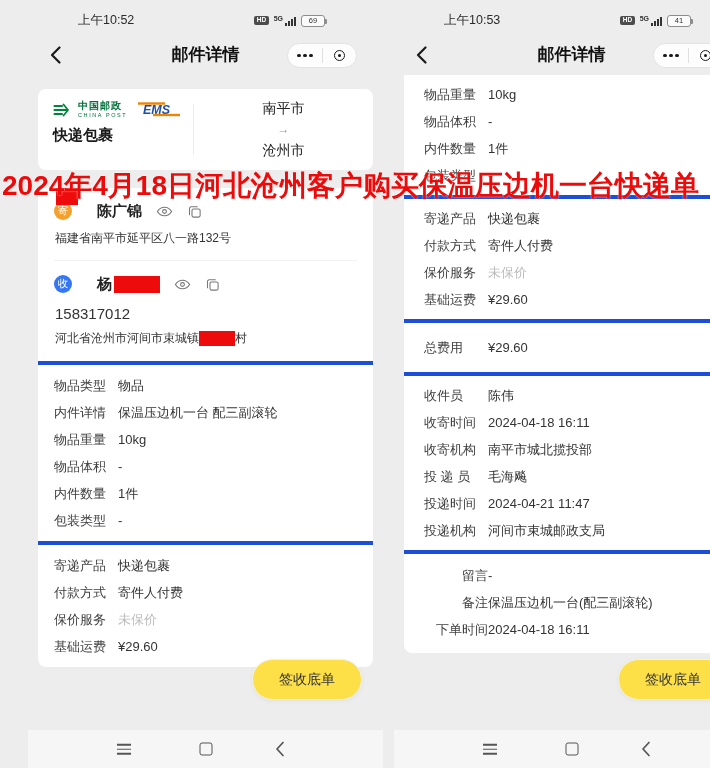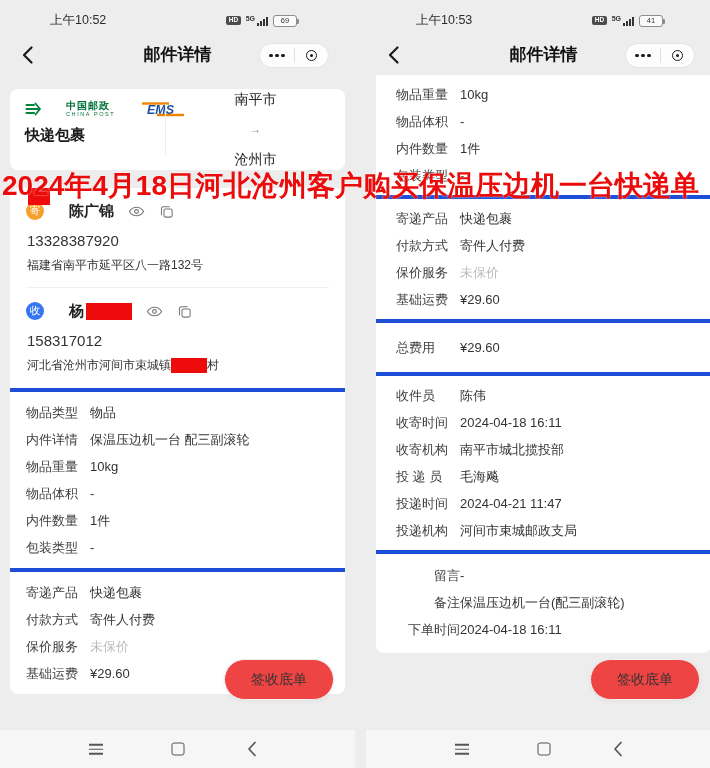--- a/index.html
+++ b/index.html
@@ -1,20 +1,20 @@
 <!DOCTYPE html>
 <html><head>
 <meta charset="utf-8">
 <style>
   * { margin:0; padding:0; box-sizing:border-box; }
   html,body { width:710px; height:768px; overflow:hidden;
     font-family:"Liberation Sans","DejaVu Sans",sans-serif; }
   .stage { position:relative; width:710px; height:768px; background:#ededed; }
 
-  .phone { position:absolute; top:0; width:355px; height:768px; background:#ededed; overflow:hidden; }
+  .phone { position:absolute; top:0; width:355px; height:768px; background:#ededed; overflow:hidden;margin-left:28px; }
   .phone.left { left:0; } .phone.right { left:366px; }
 
   
   .status-bar { position:absolute; top:0; left:0; right:0; height:35px;
     display:flex; align-items:center; padding:6px 58px 0 50px; }
   .status-time { font-size:12.5px; color:#2b2b2b; }
   .status-icons { margin-left:auto; display:flex; align-items:center; gap:5px; }
   .hd-badge { background:#4c4c4c; color:#fff; font-size:6.5px; font-weight:bold;
     border-radius:2px; padding:1.5px 2.5px; line-height:1; }
   .net { display:flex; align-items:flex-end; gap:2px; }
@@ -42,30 +42,30 @@
   .capsule .vline { width:1px; height:15px; background:#e0e0e0; }
   .capsule .target { width:11px; height:11px; border:1.6px solid #1a1a1a; border-radius:50%;
     display:flex; align-items:center; justify-content:center; }
   .capsule .target i { width:3.5px; height:3.5px; border-radius:50%; background:#1a1a1a; }
 
   .card { position:absolute; left:10px; right:10px; background:#fff; border-radius:8px; }
 
   
   .card1 { top:89px; height:81px; }
   .card1-left { padding:11px 0 0 15px; }
-  .logo-row { display:flex; align-items:center; gap:24px; height:18px; }
+  .logo-row { display:flex; align-items:flex-end; gap:8px; height:18px; }
   .cp-emblem { flex:0 0 auto; }
   .cp-text { display:flex; flex-direction:column; line-height:1; }
   .cp-cn { font-size:10px; font-weight:bold; color:#00713a; letter-spacing:1px; }
   .cp-en { font-size:5.5px; color:#00713a; letter-spacing:1.6px; margin-top:1.5px; }
   .product-name { font-size:15px; font-weight:bold; color:#1a1a1a; margin-top:8px; }
   .mail-no { font-size:12px; color:#9b9b9b; margin-top:8px; }
   .v-divider { position:absolute; left:155px; top:15px; bottom:15px; width:1px; background:#ececec; }
   .route { position:absolute; left:156px; right:0; top:0; bottom:0; display:flex;
-    flex-direction:column; align-items:center; justify-content:center; gap:14px; }
+    flex-direction:column; align-items:center; justify-content:center; gap:5px; }
   .route .city { font-size:14px; color:#222; font-weight:500; line-height:19px; }
   .route .arrow { font-size:12px; color:#999; line-height:13px; }
 
   
   .card2 { top:188px; }
   .contacts { padding:12px 16px 2px; }
   .contact-row { display:flex; align-items:center; height:22px; }
   .badge { width:18px; height:18px; border-radius:50%; color:#fff; font-size:10.5px;
     display:flex; align-items:center; justify-content:center; margin-right:9px; flex:0 0 auto; }
   .badge.send { background:#f5a02c; } .badge.recv { background:#3577f2; }
@@ -86,21 +86,21 @@
   .kv-value { color:#333; }
   .kv-value.muted { color:#bcbcbc; }
 
   
   .card-r { top:75px; border-radius:0 0 8px 8px; }
   .card-r .section { padding:6px 20px; }
   .card-r .section.total { padding:11px 20px; }
   .card-r .section.notes { padding:8px 20px 10px;text-align:right; }
 
   
-  .pill-btn { position:absolute; top:659px; right:21px; width:110px; height:41px; background:#ef4444;
+  .pill-btn { position:absolute; top:659px; right:21px; width:110px; height:41px; background:#fde047;
     border:1px solid #f1f1f1; border-radius:21px; font-size:14px; color:#333;
     display:flex; align-items:center; justify-content:center;
     box-shadow:0 1px 5px rgba(0,0,0,0.05);
     font-family:"Liberation Sans","DejaVu Sans",sans-serif; }
   .android-nav { position:absolute; left:0; right:0; bottom:0; height:38px; background:#f6f6f6; }
   .anav { position:absolute; top:50%; transform:translate(-50%,-50%); }
   .anav.menu { left:27%; display:flex; flex-direction:column; gap:3px; }
   .anav.menu i { display:block; width:14px; height:1.5px; background:#555; }
   .anav.recent { left:50%; width:13px; height:13px; border:1.6px solid #555; border-radius:2.5px; }
   .anav.backk { left:71%; width:10px; height:16px; }
@@ -197,21 +197,20 @@
                 <circle cx="12" cy="12" r="2.7" fill="none" stroke="#787878" stroke-width="1.6"></circle>
               </svg>
           </span>
           <span class="icon-btn">
             <svg width="15" height="15" viewBox="0 0 24 24">
                 <rect x="8" y="8" width="13" height="13" rx="2.5" fill="none" stroke="#787878" stroke-width="1.7"></rect>
                 <path d="M16.5 4.5 H6.5 a2.5 2.5 0 0 0 -2.5 2.5 V17" fill="none" stroke="#787878" stroke-width="1.7" stroke-linecap="round"></path>
               </svg>
           </span>
         </div>
-        <div class="c-phone">13328387920</div>
         <div class="c-addr">福建省南平市延平区八一路132号</div>
         <div class="c-hr"></div>
         <div class="contact-row">
           <span class="badge recv">收</span>
           <span class="c-name">
               <span>杨</span>
               <span class="redact name"></span>
             </span>
           <span class="icon-btn">
             <svg width="17" height="17" viewBox="0 0 24 24">

